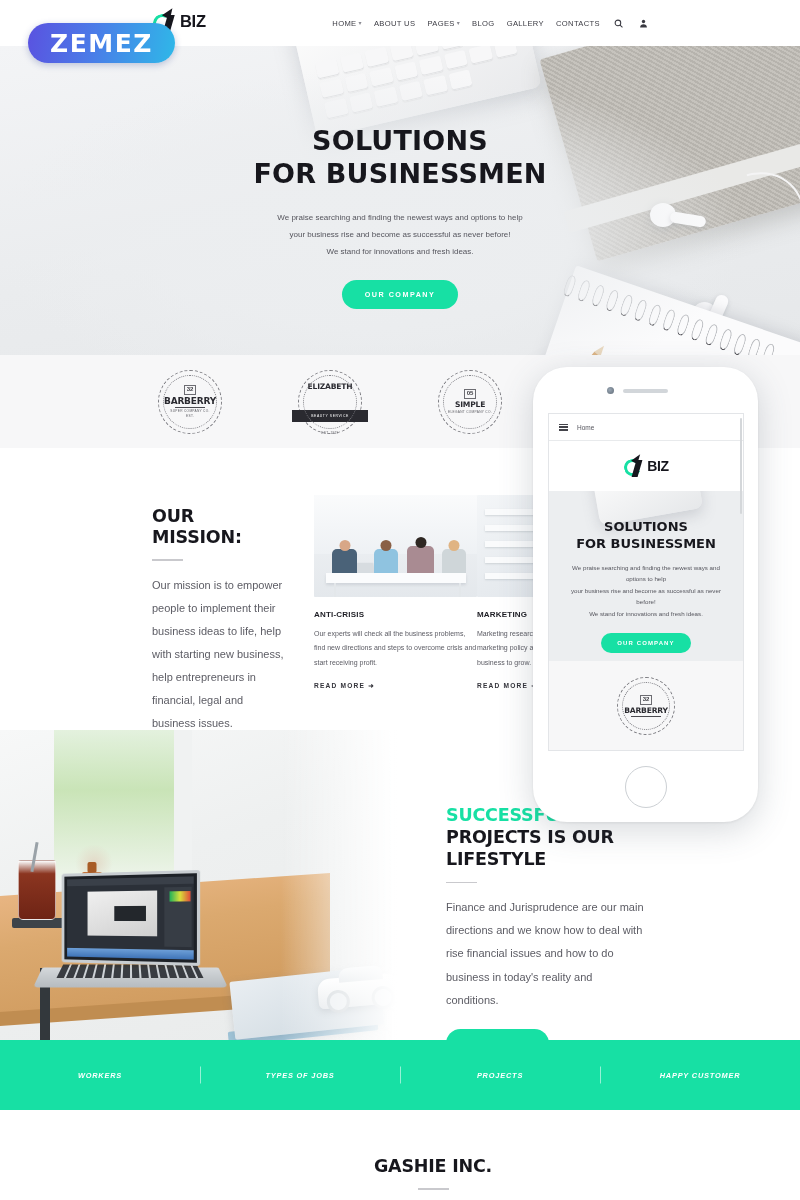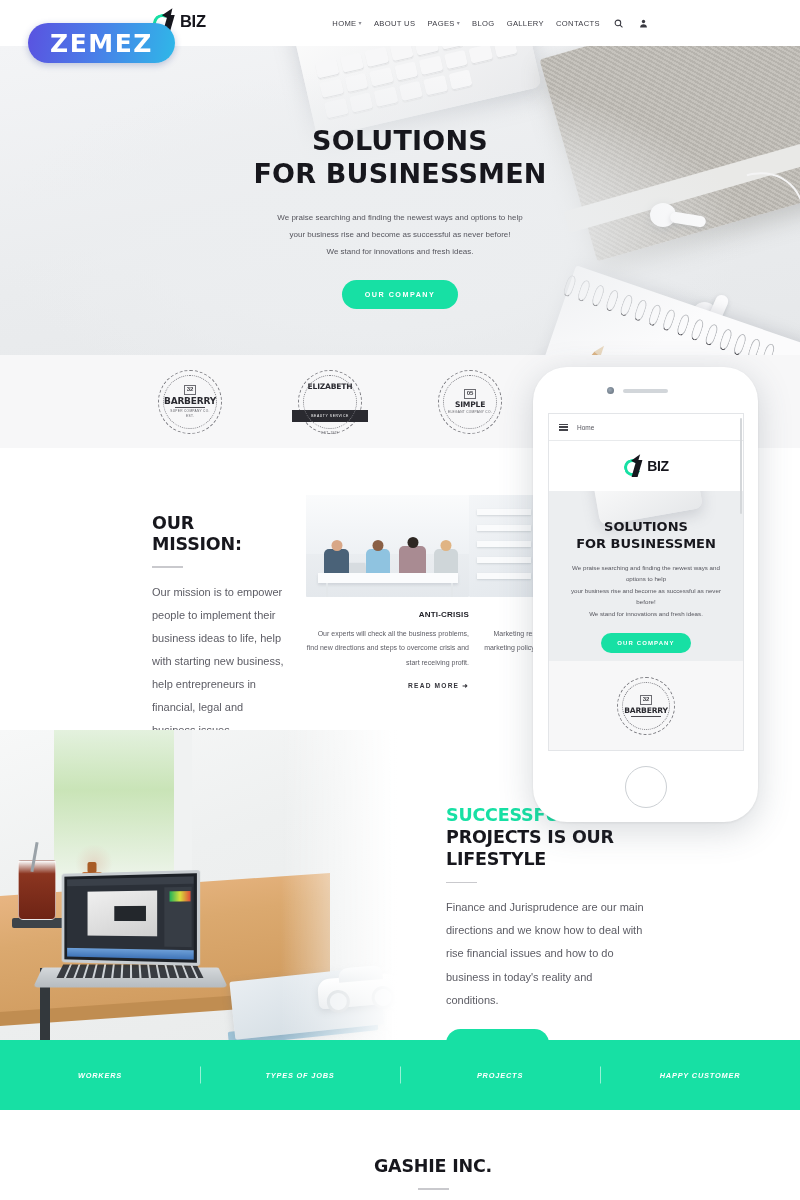--- a/index.html
+++ b/index.html
@@ -161,30 +161,30 @@
   .brand-tag { font-size: 3.2px; color: #5e5e64; letter-spacing: 0.3px; }
   .brand-rule { width: 30px; height: 1px; background: #4a4a50; }
   .ribbon { position: absolute; left: -6px; bottom: 12px; width: 76px; height: 12px;
     background: #2a2a30; display: flex; align-items: center; justify-content: center; }
   .ribbon span { color: #fff; font-size: 3.4px; letter-spacing: 0.6px; }
   .brand-ellipse { position: absolute; inset: 2px 0; border: 1px solid #808086; border-radius: 50%; }
   .crown { font-size: 6px; color: #3a3a40; line-height: 1; }
 
   
   .mission { position: absolute; top: 448px; left: 0; width: 800px; height: 282px; background: #fff; }
-  .mission-left { position: absolute; left: 152px; top: 65px; width: 136px; }
+  .mission-left { position: absolute; left: 152px; top: 58px; width: 136px; }
   .sec-title {
     font-size: 17.5px; font-weight: bold; color: #17171d; letter-spacing: -0.2px;
     line-height: 1.2; font-family: "DejaVu Sans", sans-serif;
   }
   .rule { width: 31px; height: 1.6px; background: #c9c9cd; margin: 11px 0 13px; }
   .body-text { font-size: 11px; color: #5c5c64; line-height: 2.1; }
   .mission-btn { margin-top: 17px; }
 
-  .cards { position: absolute; left: 306px; top: 47px; display: flex; gap: 0; text-align: right; }
+  .cards { position: absolute; left: 314px; top: 47px; display: flex; gap: 0; }
   .card { width: 163px; }
   .card-img { width: 163px; height: 102px; border-radius: 1px; overflow: hidden; position: relative; }
   .meet { position: absolute; inset: 0; background: linear-gradient(180deg,#f2f4f6 0%,#e4e8ec 100%); }
   .meet .wallp { position: absolute; left: 0; top: 0; width: 100%; height: 58%;
     background: linear-gradient(180deg,#fafbfc,#eef1f4); }
   .meet .tbl { position: absolute; left: 12px; bottom: 14px; width: 140px; height: 10px; background: #fbfcfd;
     box-shadow: 0 2px 3px rgba(120,130,140,.2); }
   .meet .leg { position: absolute; bottom: 0; width: 2px; height: 14px; background: #e3e7ea; }
   .p { position: absolute; bottom: 18px; border-radius: 5px 5px 0 0; }
   .p .hd { position: absolute; left: 50%; top: -9px; transform: translateX(-50%); width: 11px; height: 11px;

